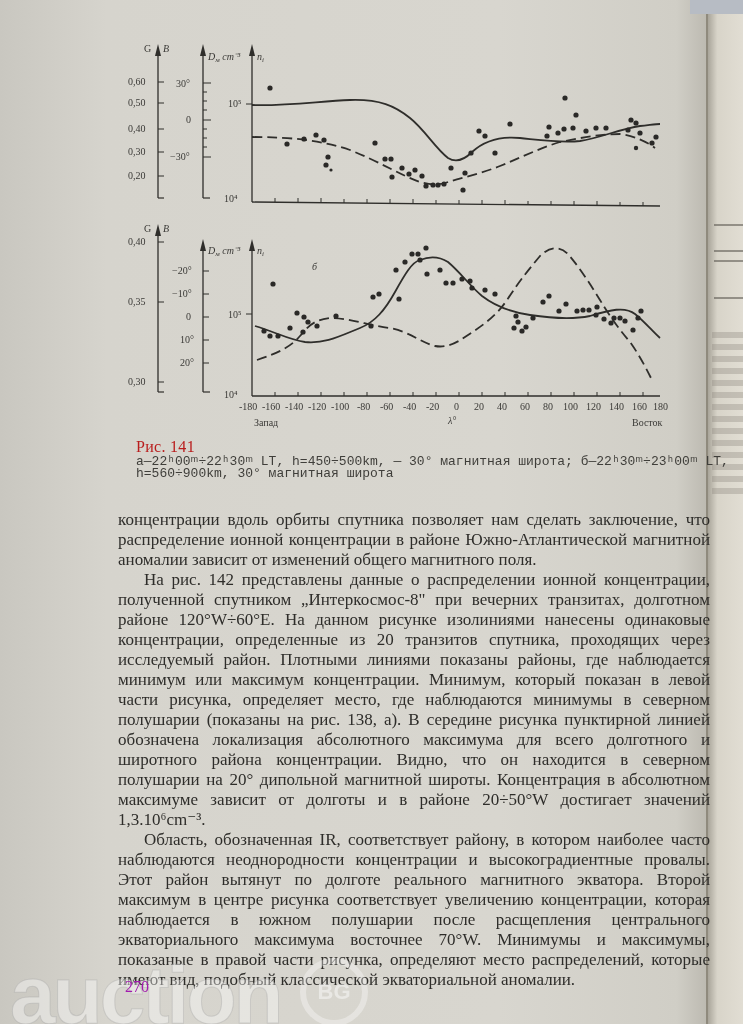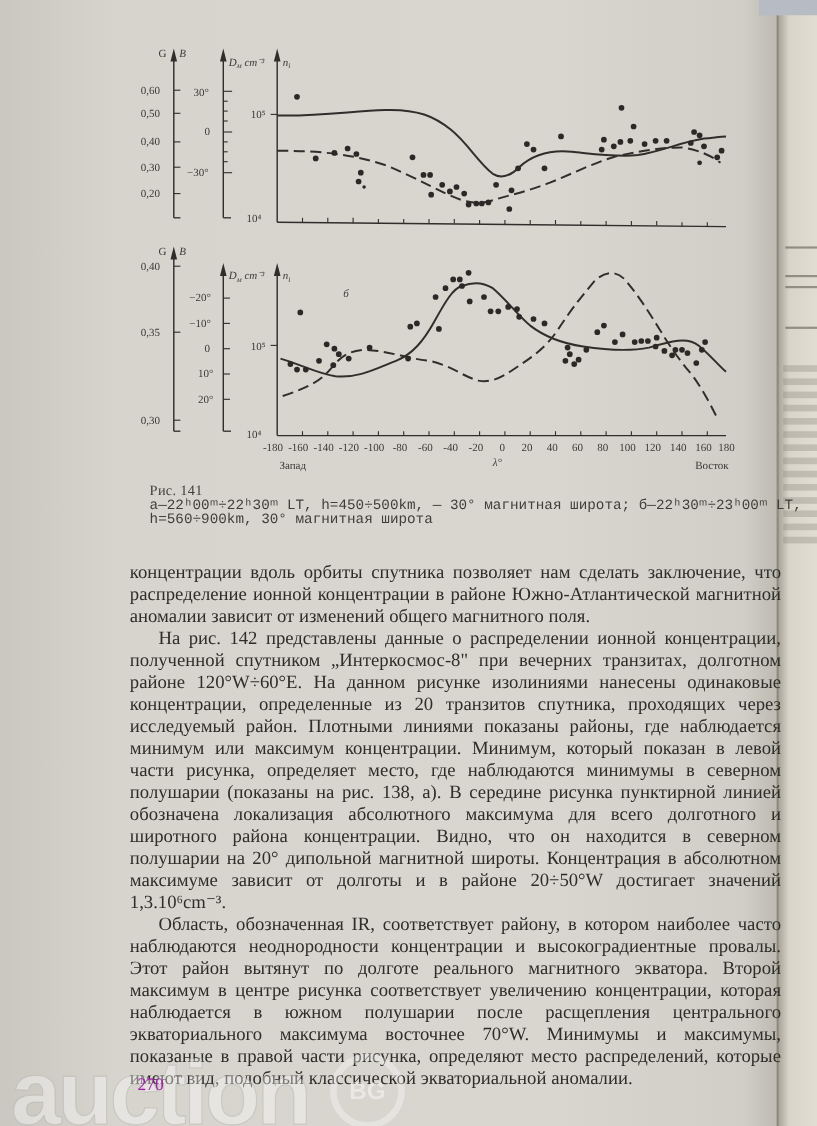--- a/index.html
+++ b/index.html
@@ -26,21 +26,21 @@
     position: absolute; left: 4px; width: 40px; height: 6px; background: #8c887d; opacity: .35;
   }
   .top-strip { position: absolute; left: 690px; top: 0; width: 53px; height: 14px; background: #b7bcc4; }
 
   .figure { position: absolute; left: 120px; top: 30px; width: 560px; height: 400px; }
   .figure svg { position: absolute; left: 0; top: 0; }
   .ax-lbl { font-size: 10px; fill: #3a3936; font-family: "Liberation Serif", serif; }
   .ax-it { font-style: italic; }
 
   .caption { position: absolute; left: 136px; top: 438px; width: 560px; }
-  .caption .title { font-size: 13px; color: #404040; letter-spacing: .3px; }
+  .caption .title { font-size: 16px; color: #b91c1c; letter-spacing: .3px; }
   .caption .line { font-size: 13px; color: #3f3e3a; font-family: "Liberation Mono", "DejaVu Sans Mono", monospace; line-height: 12px; white-space: nowrap; }
 
   .body-text {
     position: absolute; left: 118px; top: 510px; width: 592px;
     font-size: 17px; line-height: 20px; color: #2e2d2a;
     text-align: justify;
   }
   .body-text p { margin: 0; }
   .body-text p.indent { text-indent: 26px; }
   .page-num { position: absolute; left: 125px; top: 978px; font-size: 16px; color: #a21caf; text-align: right; }

